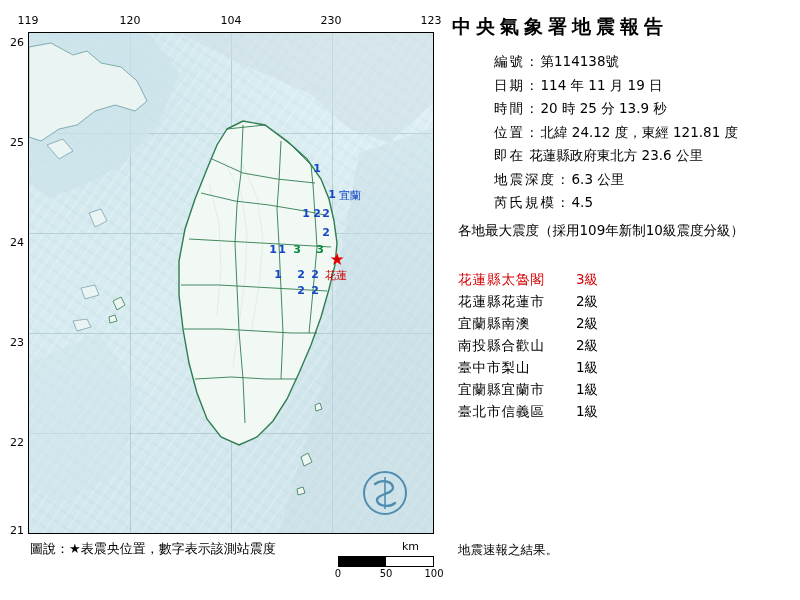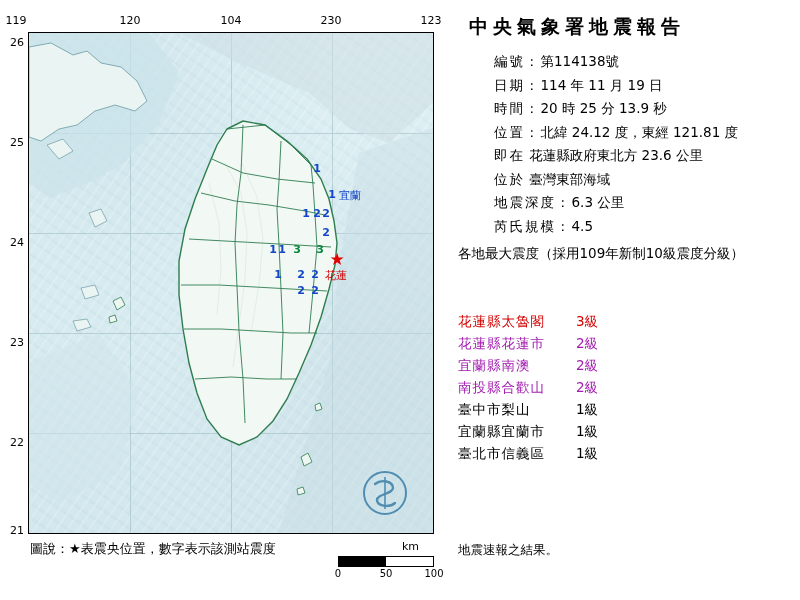--- a/index.html
+++ b/index.html
@@ -52,41 +52,41 @@
   .sb-bar{display:flex;height:9px;border:1px solid #000;}
   .sb-bar div{flex:1;}
   .sb-bar .w{background:#fff;}
   .sb-bar .k{background:#000;}
   .sb-nums{position:relative;height:14px;margin-top:1px;font-size:10px;}
   .sb-nums span{position:absolute;transform:translateX(-50%);}
   .sb-km{position:absolute;left:402px;top:540px;font-size:11px;}
 
   
   .info{position:absolute;left:452px;top:0;width:348px;height:600px;}
-  .title{position:absolute;left:17px;top:14px;font-size:19px;font-weight:bold;letter-spacing:5px;}
+  .title{position:absolute;left:0;top:14px;font-size:19px;font-weight:bold;letter-spacing:5px;}
   .rows{position:absolute;left:6px;top:50px;width:340px;}
   .row{font-size:13.5px;line-height:23.5px;white-space:nowrap;}
   .row .lbl{letter-spacing:2px;margin-left:36px;}
   .note{position:absolute;left:6px;top:540px;font-size:12.5px;line-height:19px;}
 
   .int-list{position:absolute;left:6px;top:268px;width:340px;}
   .int-row{font-size:13.5px;line-height:22px;white-space:nowrap;}
   .int-row .place{display:inline-block;width:118px;letter-spacing:1px;}
-  .c-red{color:#d40000;margin-top:42px;}
-  .c-blue{color:#a21caf;}
+  .c-red{color:#d40000;}
+  .c-blue{color:#000000;}
   .c-black{color:#000;}
 </style>
 </head>
 <body>
 
 <div class="page">
 
   <div class="map-panel">
 
-    <div class="axis-lab ax-top" style="left:16px;top:14px;">119</div>
+    <div class="axis-lab ax-top" style="left:28px;top:14px;">119</div>
     <div class="axis-lab ax-top" style="left:130px;top:14px;">120</div>
     <div class="axis-lab ax-top" style="left:231px;top:14px;">104</div>
     <div class="axis-lab ax-top" style="left:331px;top:14px;">230</div>
     <div class="axis-lab ax-top" style="left:431px;top:14px;">123</div>
 
     <div class="axis-lab ax-left" style="top:42px;">26</div>
     <div class="axis-lab ax-left" style="top:142px;text-align:right;">25</div>
     <div class="axis-lab ax-left" style="top:242px;">24</div>
     <div class="axis-lab ax-left" style="top:342px;">23</div>
     <div class="axis-lab ax-left" style="top:442px;">22</div>
@@ -207,23 +207,20 @@
       <div class="row">
         <span class="lbl">時間：</span><span>20 時 25 分 13.9 秒</span>
       </div>
       <div class="row">
         <span class="lbl">位置：</span><span>北緯 24.12 度，東經 121.81 度</span>
       </div>
       <div class="row">
         <span class="lbl">即在</span>&nbsp;<span>花蓮縣政府東北方 23.6 公里</span>
       </div>
       <div class="row">
-        <span class="lbl">位於</span>&nbsp;<span>臺灣東部海域</span>
-      </div>
-      <div class="row">
         <span class="lbl">地震深度：</span><span>6.3 公里</span>
       </div>
       <div class="row">
         <span class="lbl">芮氏規模：</span><span>4.5</span>
       </div>
       <div class="row" style="margin-top:4px;">各地最大震度（採用109年新制10級震度分級）</div>
     </div>
 
     <div class="int-list">
       <div class="int-row c-red">

